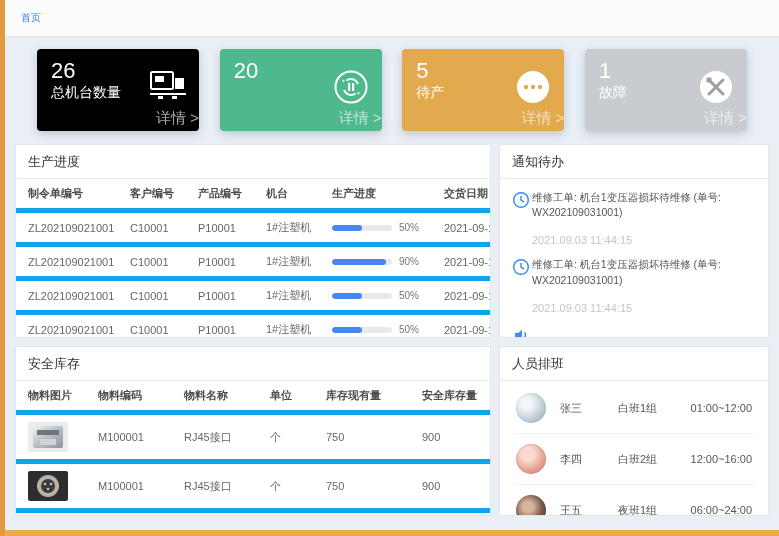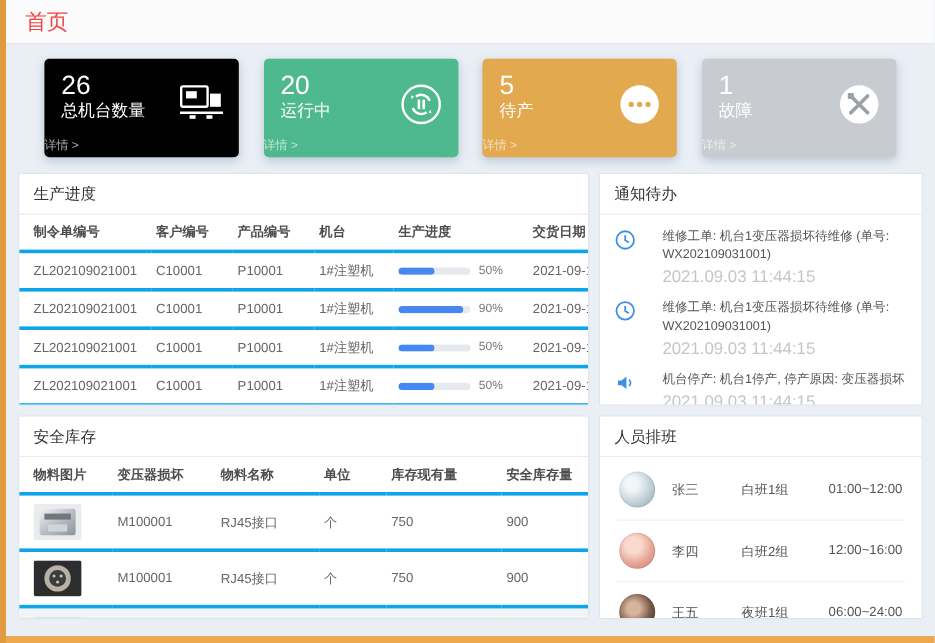--- a/index.html
+++ b/index.html
@@ -11,64 +11,64 @@
     color:#444;
   }
   .edge-left { position:absolute; left:0; top:0; width:5px; height:100%; background:#e29a40; z-index:50; }
   .edge-bottom { position:absolute; left:0; bottom:0; width:100%; height:6px; background:#f0a84e; z-index:49; }
   .app { margin-left:5px; height:530px; display:flex; flex-direction:column; }
 
   header {
     height:37px; background:#fbfbfb; border-bottom:1px solid #e2e2e2;
     display:flex; align-items:center; padding:0 16px; flex:none;
   }
-  .page-title { font-size:18px; color:#ef4444; }
+  .page-title { font-size:10px; color:#3b82f6; }
 
   main { padding:12px 10px 0 10px; }
 
   
   .cards { display:flex; justify-content:space-between; padding:0 22px; margin-bottom:13px; }
   .card {
     width:162px; height:82px; border-radius:4px; position:relative;
     color:#fff; padding:9px 14px; box-shadow:0 3px 8px rgba(60,80,110,.25); cursor:pointer;
   }
   .card-value { font-size:22px; line-height:1.15; font-weight:400; }
   .card-label { font-size:14px; margin-top:1px; }
   .card-icon  { position:absolute; right:13px; top:20px; width:36px; height:36px; }
   .card-detail {
-    position:absolute; left:0; right:0; bottom:3px; text-align:left;
-    font-size:10px; color:rgba(255,255,255,.65);
+    position:absolute; left:0; right:0; bottom:3px; text-align:right;
+    font-size:15px; color:rgba(255,255,255,.65);
   }
 
   
   .grid { display:flex; gap:8px; margin-bottom:8px; }
   .panel { background:#fff; border:1px solid #e2e6ea; border-radius:2px; overflow:hidden; }
   .panel-left  { width:476px; flex:none; }
   .panel-right { flex:1; }
   .grid-top .panel { height:194px; }
   .grid-bottom .panel { height:170px; }
   .panel-title { padding:8px 12px 7px; font-size:13px; color:#333; border-bottom:1px solid #ececec; }
 
   table { width:100%; border-collapse:collapse; font-size:11px; table-layout:fixed; }
   thead th { color:#4d4d4d; font-weight:bold; text-align:left; padding:7px 4px; }
-  tbody td { color:#666; padding:7px 4px; border-top:3px solid #0ea5e9; }
+  tbody td { color:#666; padding:7px 4px; border-top:5px solid #0ea5e9; }
   .prod-table th:first-child, .prod-table td:first-child,
   .inv-table  th:first-child, .inv-table  td:first-child { padding-left:12px; }
 
   .progress-wrap { display:flex; align-items:center; }
   .progress-track { width:60px; height:6px; background:#e6e9ee; border-radius:3px; overflow:hidden; flex:none; }
   .progress-fill { height:100%; background:#4688f1; border-radius:3px; }
   .progress-label { margin-left:7px; font-size:10px; color:#777; }
 
   
   .notice-list { list-style:none; padding:5px 10px; }
-  .notice-item { display:flex; gap:20px; padding:6px 2px 5px; cursor:pointer; }
+  .notice-item { display:flex; gap:0; padding:6px 2px 5px; cursor:pointer; }
   .notice-icon { flex:none; width:20px; padding-top:1px; }
   .notice-text { font-size:10.5px; color:#555; line-height:1.45; }
-  .notice-time { font-size:14px; color:#c2c6ca; margin-top:2px; }
+  .notice-time { font-size:11px; color:#c2c6ca; margin-top:14px; }
 
   
   .inv-table tbody tr:nth-child(3) { background:#f1f4f6; }
   .thumb { width:40px; height:30px; border-radius:2px; display:block; }
 
   
   .sched-list { list-style:none; padding:2px 14px; }
   .sched-item { display:flex; align-items:center; padding:10px 2px; border-bottom:1px solid #f1f1f1; }
   .sched-item:last-child { border-bottom:none;justify-content:center; }
   .avatar { width:30px; height:30px; border-radius:50%; flex:none; box-shadow:0 0 0 1px rgba(0,0,0,.06) inset; }
@@ -106,21 +106,20 @@
             <line x1="0" y1="25" x2="36" y2="25" stroke="#fff" stroke-width="2"></line>
             <rect x="8" y="27" width="5" height="3" fill="#fff"></rect>
             <rect x="22" y="27" width="5" height="3" fill="#fff"></rect>
           </svg>
         </span>
         <div class="card-detail">详情 &gt;</div>
       </div>
 
       <div class="card" style="background: rgb(78, 185, 140);">
         <div class="card-value">20</div>
-        <div class="card-label">运行中</div>
         <span class="card-icon">
           <svg width="36" height="36" viewBox="0 0 36 36" fill="none" stroke="#fff">
             <circle cx="18" cy="18" r="15.5" stroke-width="2"></circle>
             <path d="M11 21a7.5 7.5 0 0 0 11.5 3.5" stroke-width="2"></path>
             <path d="M25 15A7.5 7.5 0 0 0 13.5 11.5" stroke-width="2"></path>
             <path d="M24 24.5l2.5 1-0.5-3z" fill="#fff" stroke="none"></path>
             <path d="M12 11.5l-2.5-1 0.5 3z" fill="#fff" stroke="none"></path>
             <rect x="15" y="14" width="2.2" height="8" fill="#fff" stroke="none"></rect>
             <rect x="19" y="14" width="2.2" height="8" fill="#fff" stroke="none"></rect>
           </svg>
@@ -282,21 +281,20 @@
             </div>
           </li>
           <li class="notice-item">
             <span class="notice-icon">
               <svg width="18" height="18" viewBox="0 0 18 18">
                 <path d="M3 7v4h3l4 3.2V3.8L6 7z" fill="#3d8fe8"></path>
                 <path d="M12.3 6.3a4.2 4.2 0 0 1 0 5.4" fill="none" stroke="#3d8fe8" stroke-width="1.4"></path>
               </svg>
             </span>
             <div>
-              <div class="notice-text">机台停产: 机台1停产, 停产原因: 变压器损坏</div>
               <div class="notice-time">2021.09.03 11:44:15</div>
             </div>
           </li>
           <li class="notice-item">
             
             
           </li>
         </ul>
       </div>
 
@@ -311,21 +309,21 @@
             <col style="width:78px">
               <col style="width:86px">
               <col style="width:86px">
             <col style="width:56px">
               <col style="width:96px">
               <col style="width:96px">
           </colgroup>
           <thead>
             <tr>
               <th>物料图片</th>
-              <th>变压器损坏</th>
+              <th>物料编码</th>
               <th>物料名称</th>
               <th>单位</th>
               <th>库存现有量</th>
               <th>安全库存量</th>
             </tr>
           </thead>
           <tbody>
             <tr>
               <td>
                 <svg class="thumb" width="40" height="30" viewBox="0 0 40 30">

